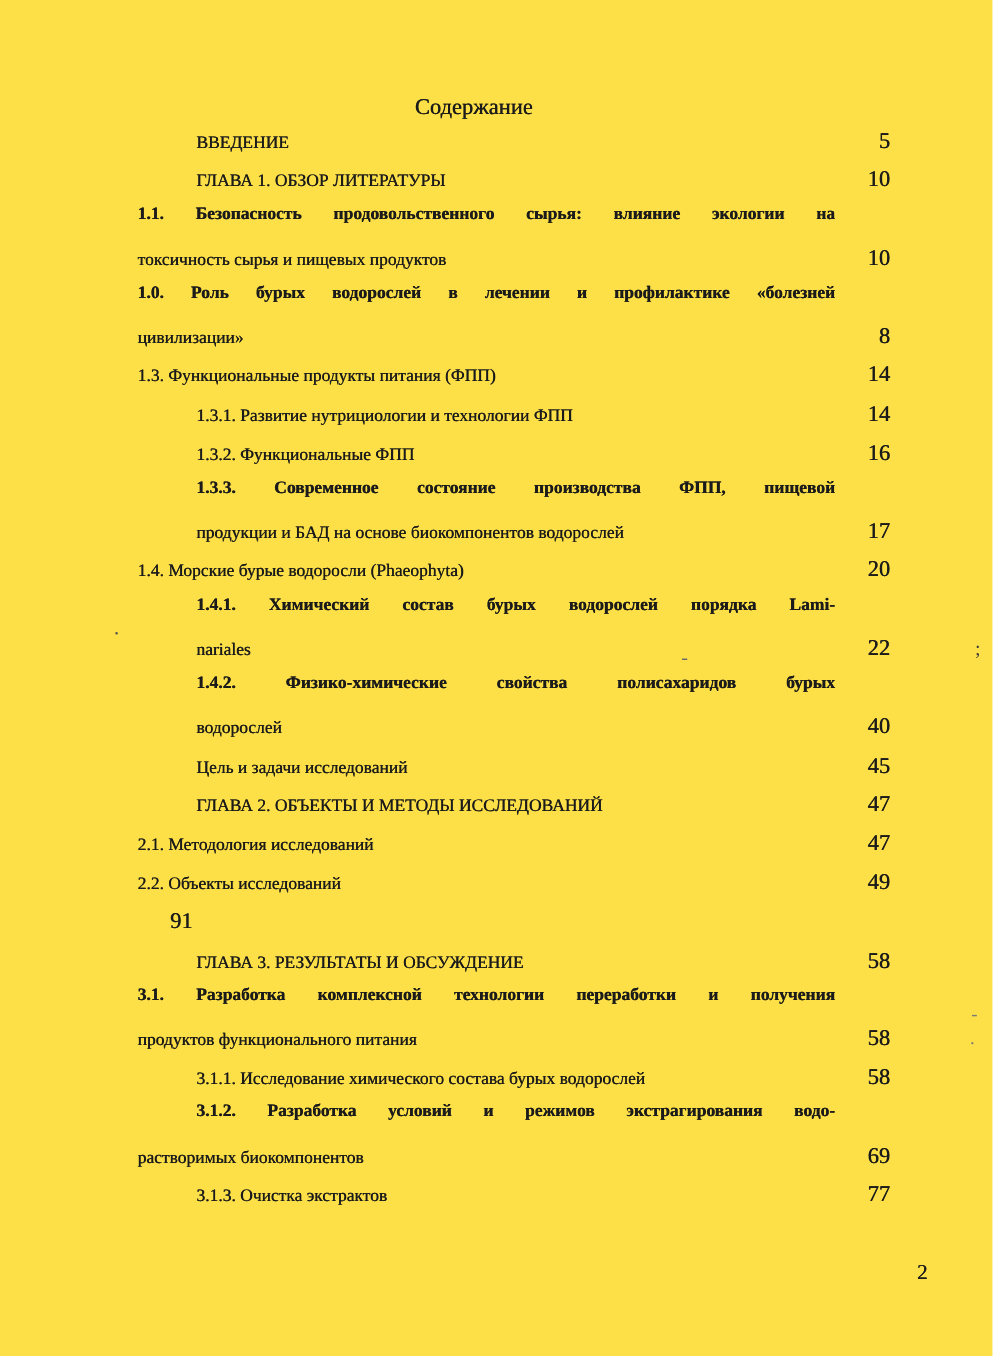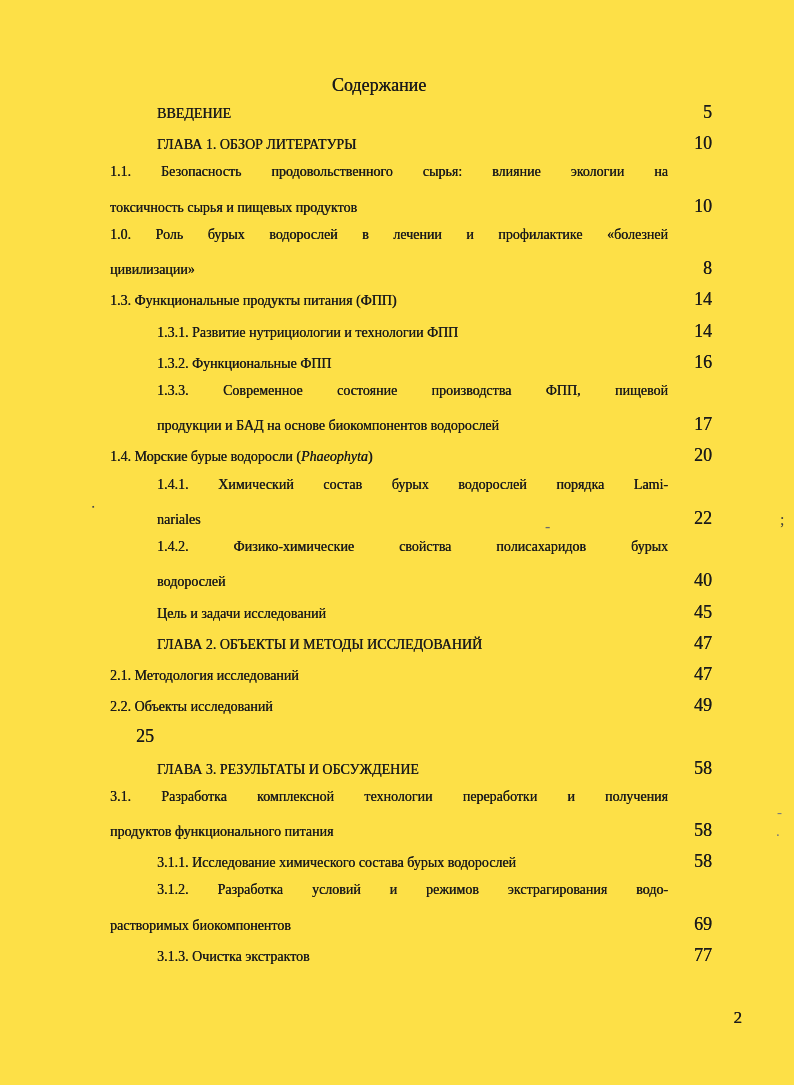--- a/index.html
+++ b/index.html
@@ -12,24 +12,24 @@
     font-family:"Liberation Serif", "DejaVu Serif", serif;
     text-shadow:0.3px 0 0 currentColor;
   }
   .title {
     position:absolute; top:75px; left:100px; width:558px;
     text-align:center; font-size:18px;
   }
   .toc { position:absolute; top:102px; left:110px; width:602px; }
   .toc-line { display:flex; align-items:baseline; height:31.22px; }
   .toc-text { flex:1 1 auto; font-size:14px; white-space:nowrap; overflow:visible; }
-  .toc-line.justify .toc-text { white-space:normal; text-align:justify; text-align-last:justify; }
+  .toc-line.justify .toc-text { white-space:normal; text-align:justify; text-align-last:justify;font-weight:bold; }
   .toc-line.indent .toc-text { padding-left:47px; }
   .toc-page { flex:0 0 44px; text-align:right; font-size:18px; }
-  .italic { font-style:italic; }
+  .italic { }
   .folio { position:absolute; top:1008px; right:52px; font-size:17px; }
   .artifact { position:absolute; text-shadow:none; line-height:1; }
 </style>
 </head>
 <body>
 
 <div class="sheet">
   <div class="title">Содержание</div>
   <div class="toc">
       <div class="toc-line indent">
@@ -106,21 +106,21 @@
       </div>
       <div class="toc-line">
         <span class="toc-text"><span>2.1. Методология исследований</span></span>
         <span class="toc-page">47</span>
       </div>
       <div class="toc-line">
         <span class="toc-text"><span>2.2. Объекты исследований</span></span>
         <span class="toc-page">49</span>
       </div>
       <div class="toc-line">
-        <span class="toc-page">25</span>
+        <span class="toc-page">91</span>
       </div>
       <div class="toc-line indent">
         <span class="toc-text"><span>ГЛАВА 3. РЕЗУЛЬТАТЫ И ОБСУЖДЕНИЕ</span></span>
         <span class="toc-page">58</span>
       </div>
       <div class="toc-line justify">
         <span class="toc-text"><span>3.1. Разработка комплексной технологии переработки и получения</span></span>
         <span class="toc-page"></span>
       </div>
       <div class="toc-line">

